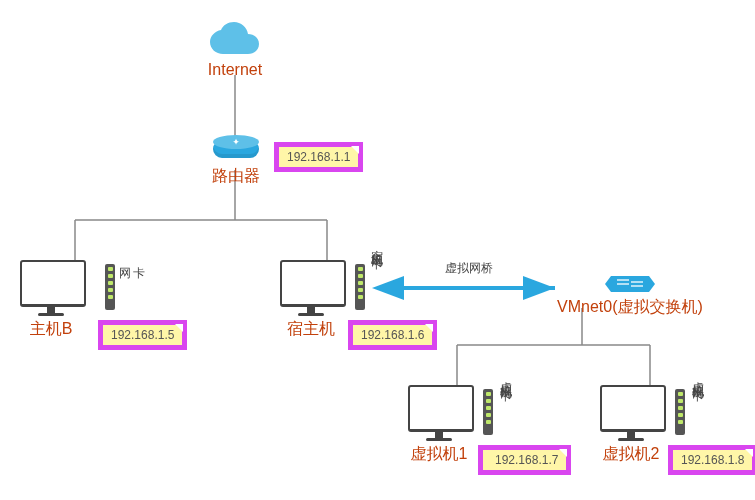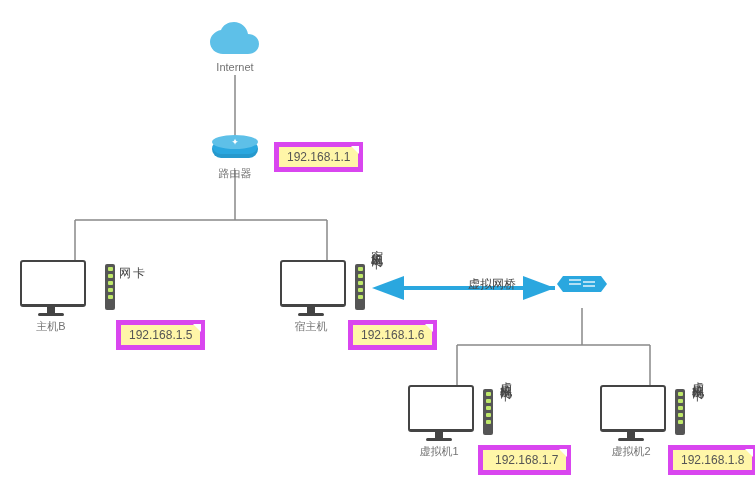--- a/index.html
+++ b/index.html
@@ -11,22 +11,22 @@
     width: 755px;
     height: 500px;
     position: relative;
   }
   .node {
     position: absolute;
     text-align: center;
   }
   .node-label {
     margin-top: 3px;
-    font-size: 11px;
-    color: #737373;
+    font-size: 16px;
+    color: #c2410c;
   }
   .ip-tag {
     position: absolute;
     background: #fff6a8;
     color: #555;
     font-size: 12px;
     padding: 3px 8px;
     border: 5px solid #d946ef;
     white-space: nowrap;
   }
@@ -186,54 +186,55 @@
   <div class="node-label">主机B</div>
 </div>
 <div class="nic" style="left:105px; top:264px;">
   <div class="port"></div>
     <div class="port"></div>
     <div class="port"></div>
     <div class="port"></div>
     <div class="port"></div>
 </div>
 <div class="vert-label" style="left:119px; top:265px; writing-mode:horizontal-tb;text-align:center;">网卡</div>
-<div class="ip-tag" style="left:98px; top:320px;margin-left:18px;">192.168.1.5</div>
+<div class="ip-tag" style="left:98px; top:320px;">192.168.1.5</div>
 
 <div class="node" style="left:280px; top:260px;">
   <div class="monitor">
     <div class="screen"></div>
       <div class="stand"></div>
       <div class="base"></div>
   </div>
   <div class="node-label">宿主机</div>
 </div>
 <div class="nic" style="left:355px; top:264px;">
   <div class="port"></div>
     <div class="port"></div>
     <div class="port"></div>
     <div class="port"></div>
     <div class="port"></div>
 </div>
 <div class="vert-label" style="left:368px; top:240px;">宿主机网卡</div>
 <div class="ip-tag" style="left:348px; top:320px;">192.168.1.6</div>
 
-<div class="edge-label" style="left:468px; top:260px;margin-top:16px;">虚拟网桥</div>
+<div class="edge-label" style="left:445px; top:260px;">虚拟网桥</div>
 
 <div class="node" style="left:557px; top:272px;">
   <div class="switch">
     <svg width="50" height="24" viewBox="0 0 50 24">
       <polygon points="6,4 44,4 50,12 44,20 6,20 0,12" fill="#2aa7df"></polygon>
       <g stroke="#fff" stroke-width="1.3">
         <line x1="12" y1="8" x2="24" y2="8"></line>
           <line x1="12" y1="12" x2="24" y2="12"></line>
         <line x1="26" y1="10" x2="38" y2="10"></line>
           <line x1="26" y1="14" x2="38" y2="14"></line>
       </g>
     </svg>
   </div>
+  <div class="node-label">VMnet0(虚拟交换机)</div>
 </div>
 
 <div class="node" style="left:408px; top:385px;">
   <div class="monitor">
     <div class="screen"></div>
       <div class="stand"></div>
       <div class="base"></div>
   </div>
   <div class="node-label">虚拟机1</div>
 </div>

